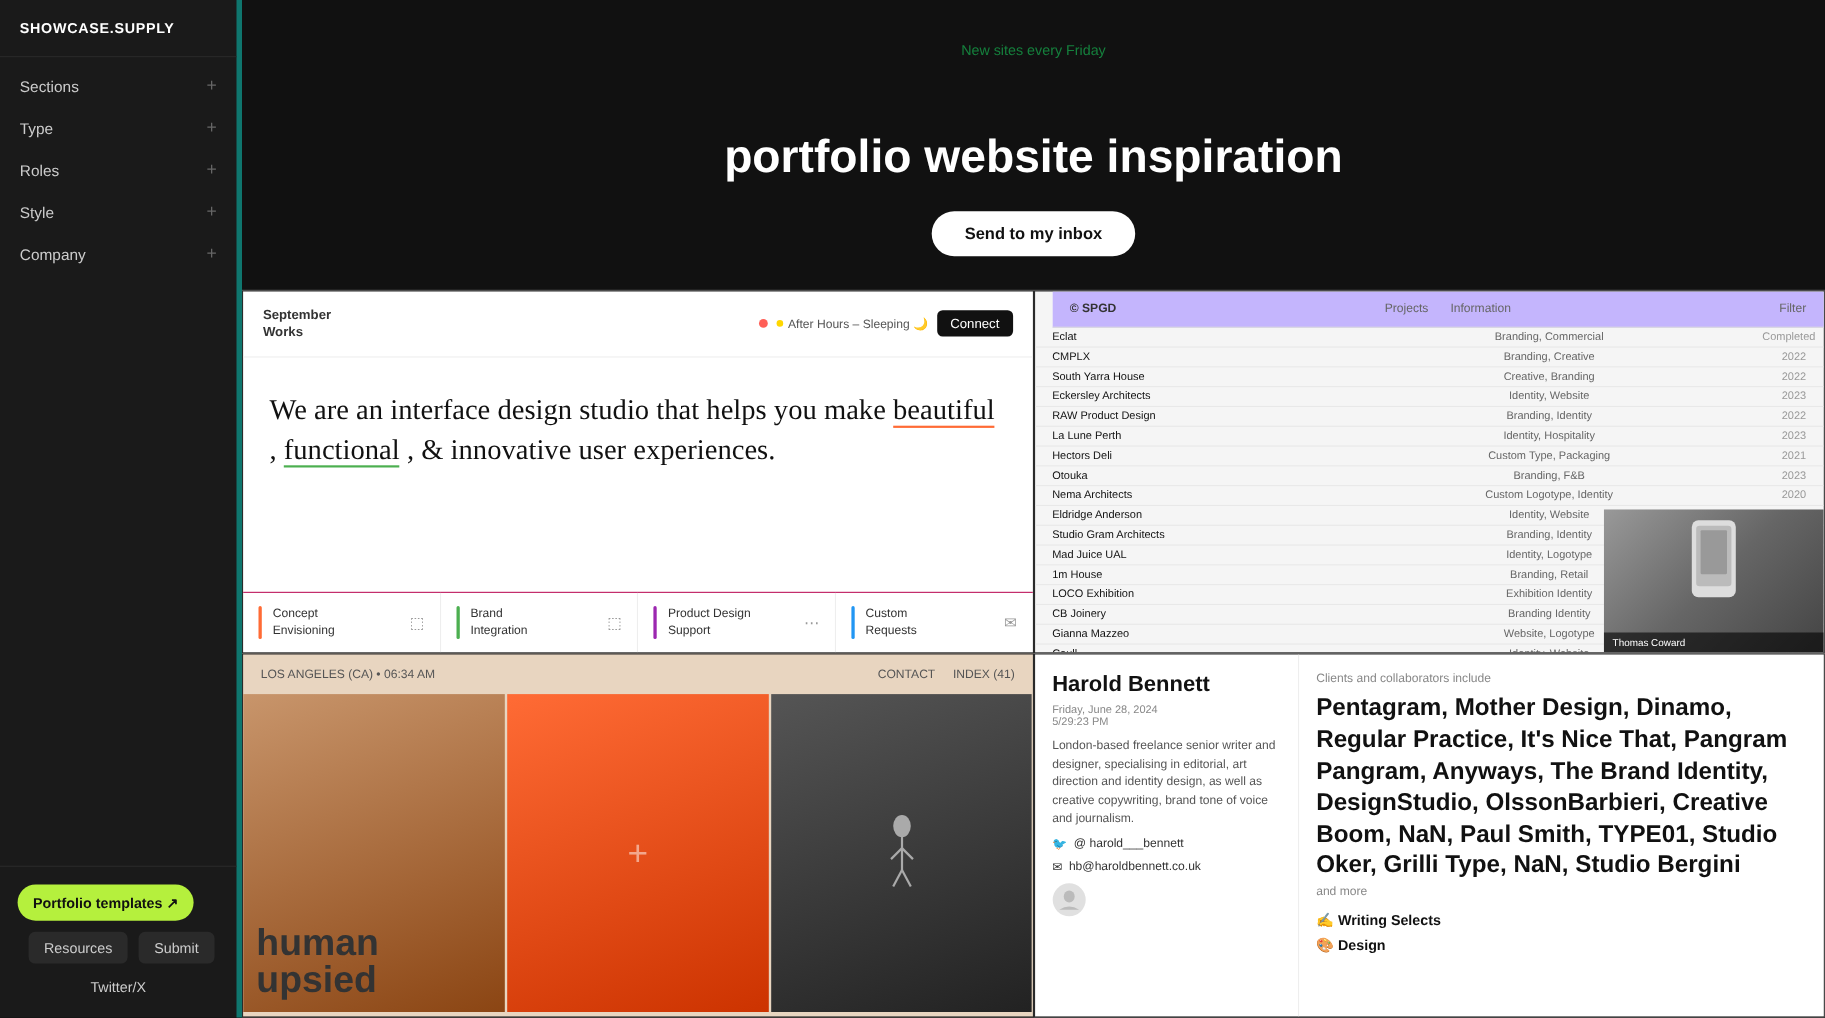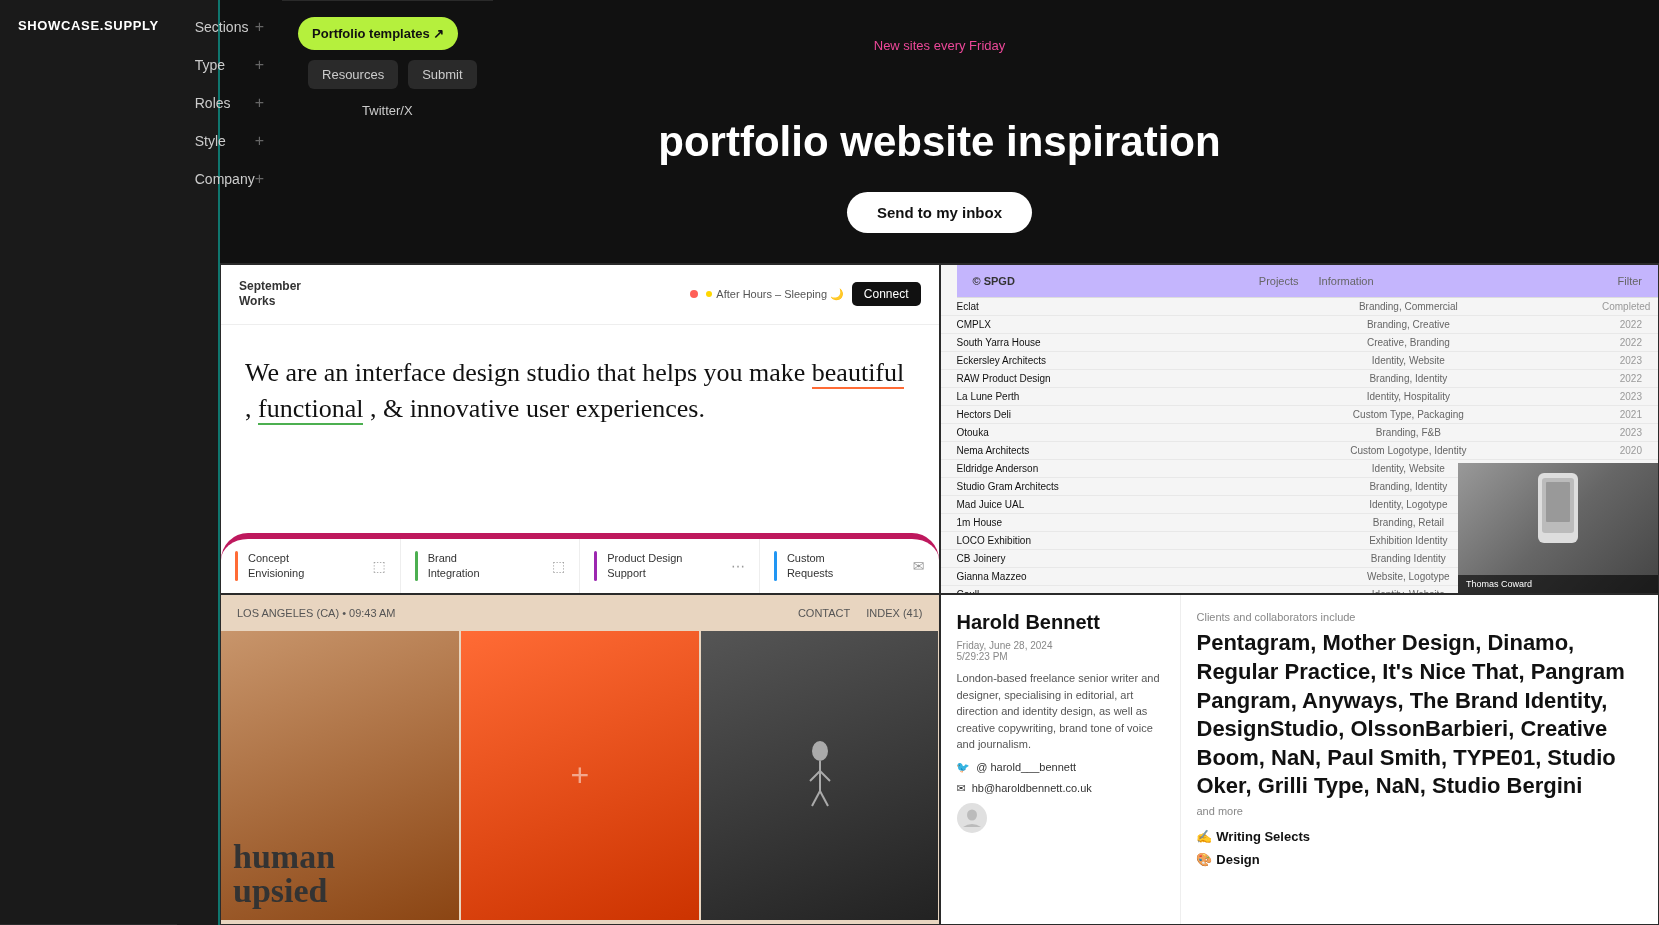--- a/index.html
+++ b/index.html
@@ -5,23 +5,23 @@
     * { margin: 0; padding: 0; box-sizing: border-box; }
     body { background: #111; color: #fff; font-family: -apple-system, BlinkMacSystemFont, 'Segoe UI', sans-serif; width: 1659px; height: 925px; overflow: hidden; display: flex; }
 
     
     .sidebar {
       width: 220px;
       min-width: 220px;
       background: #1a1a1a;
       height: 925px;
       display: flex;
-      flex-direction: row;
+      flex-direction: column;
       padding: 0;
-      border-right: 2px solid #0f766e;
+      border-right: 5px solid #0f766e;
       position: relative;
     }
     .sidebar-logo {
       padding: 18px 18px 18px 18px;
       font-size: 13px;
       font-weight: 700;
       letter-spacing: 0.05em;
       color: #fff;
       border-bottom: 1px solid #2a2a2a;
     }
@@ -86,21 +86,21 @@
       flex-direction: column;
     }
 
     
     .hero {
       background: #111;
       text-align: center;
       padding: 38px 40px 30px;
       border-bottom: 1px solid #2a2a2a;
     }
-    .hero-subtitle { font-size: 13px; color: #ec4899; margin-bottom: 14px; text-align: center; }
+    .hero-subtitle { font-size: 13px; color: #15803d; margin-bottom: 14px; text-align: center; }
     .hero-title { font-size: 42px; font-weight: 700; line-height: 1.2; color: #fff; margin-bottom: 24px; }
     .hero-cta {
       background: #fff;
       color: #111;
       border: none;
       border-radius: 30px;
       padding: 12px 30px;
       font-size: 15px;
       font-weight: 600;
       cursor: pointer;
@@ -137,23 +137,22 @@
     .card-1-logo { font-size: 12px; font-weight: 600; color: #333; line-height: 1.3; }
     .card-1-controls { display: flex; align-items: center; gap: 8px; }
     .card-1-dot { width: 8px; height: 8px; background: #ff5f57; border-radius: 50%; }
     .card-1-status { font-size: 11px; color: #555; display: flex; align-items: center; gap: 4px; }
     .status-dot { width: 6px; height: 6px; background: #ffd700; border-radius: 50%; }
     .card-1-connect { background: #111; color: #fff; border: none; border-radius: 5px; padding: 5px 12px; font-size: 12px; cursor: pointer; }
     .card-1-body { flex: 1; padding: 30px 24px 16px; }
     .card-1-text { font-size: 26px; font-weight: 400; line-height: 1.4; color: #111; font-family: Georgia, serif; }
     .card-1-categories {
       display: flex;
-      border-top: 6px solid #be185d;
+      border-top: 1px solid #be185d;
       margin-top: auto;
-      border-radius: 27px;
     }
     .category-item {
       flex: 1;
       padding: 12px 14px;
       border-right: 1px solid #eee;
       display: flex;
       align-items: center;
       justify-content: space-between;
       font-size: 12px;
       color: #333;
@@ -491,30 +490,30 @@
             <rect x="14" y="10" width="32" height="55" rx="3" fill="#bbb"></rect>
             <rect x="18" y="14" width="24" height="40" rx="1" fill="#999"></rect>
           </svg>
         </div>
         <div class="preview-label">Thomas Coward</div>
       </div>
     </div>
 
     <div class="card card-3">
       <div class="card-3-header">
-        <span>LOS ANGELES (CA) • 09:43 AM</span>
+        <span>LOS ANGELES (CA) • 06:34 AM</span>
         <div class="card-3-nav">
           <span>CONTACT</span>
           <span>INDEX (41)</span>
         </div>
       </div>
       <div class="card-3-images">
         <div class="c3-img c3-img-1">
           <div style="width:100%;height:100%;background:linear-gradient(160deg,#c8956b 0%,#8b4513 100%);display:flex;align-items:flex-end;justify-content:flex-start;padding:12px;">
-            <span style="font-size:34px;font-weight:900;color:#333;line-height:1;font-family:Liberation Serif, serif;">human<br>upsied</span>
+            <span style="font-size:34px;font-weight:900;color:#333;line-height:1;font-family:Liberation Sans, sans-serif;">human<br>upsied</span>
           </div>
         </div>
         <div class="c3-img c3-img-2">
           <div style="width:100%;height:100%;background:linear-gradient(160deg,#ff6b35 0%,#cc3300 100%);display:flex;align-items:center;justify-content:center;">
             <span style="font-size:32px;color:rgba(255,255,255,0.5);">+</span>
           </div>
         </div>
         <div class="c3-img c3-img-3">
           <div style="width:100%;height:100%;background:linear-gradient(160deg,#555 0%,#222 100%);display:flex;align-items:center;justify-content:center;">
             <svg width="40" height="80" viewBox="0 0 40 80" fill="none">

